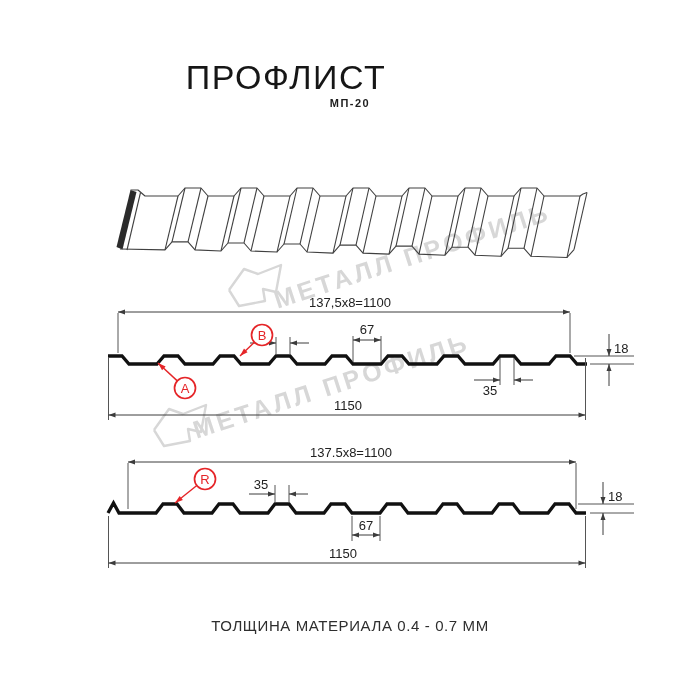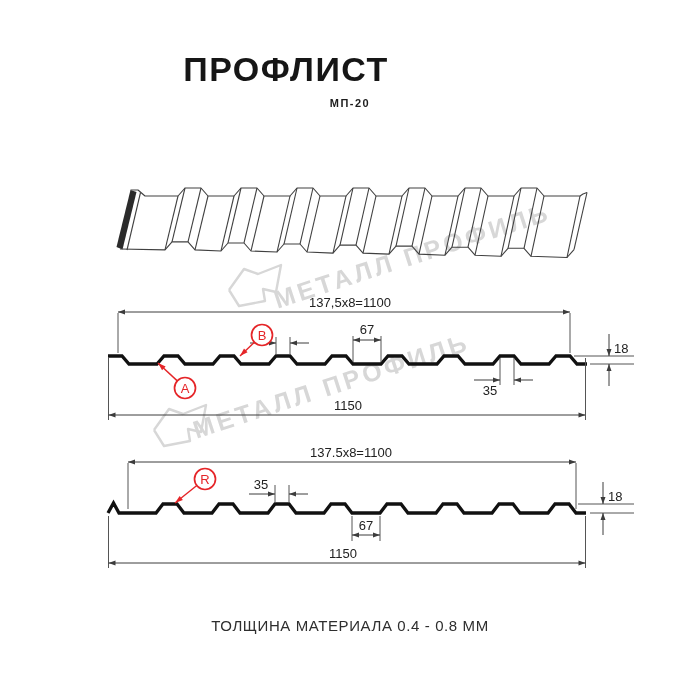--- a/index.html
+++ b/index.html
@@ -1,19 +1,19 @@
 <!DOCTYPE html>
 <html><head>
 <meta charset="utf-8">
 <style>
   html,body{margin:0;padding:0;}
   body{width:700px;height:700px;background:#ffffff;position:relative;overflow:hidden;
        font-family:"Liberation Sans",sans-serif;}
-  .title{position:absolute;top:50px;left:0;width:572px;text-align:center;
-         font-size:34px;font-weight:bold;letter-spacing:1.5px;color:#161616;margin:0;}
+  .title{position:absolute;top:58px;left:0;width:572px;text-align:center;
+         font-size:34px;font-weight:normal;letter-spacing:1.5px;color:#161616;margin:0;}
   .subtitle{position:absolute;top:97px;left:0;width:700px;text-align:center;
             font-size:11px;font-weight:bold;letter-spacing:1.5px;color:#1d1d1d;}
   .footer{position:absolute;top:617px;left:0;width:700px;text-align:center;
           font-size:15px;letter-spacing:0.6px;color:#2e2e2e;}
   svg{position:absolute;left:0;top:0;}
   svg text{font-family:"Liberation Sans",sans-serif;}
 </style>
 </head>
 <body>
 
@@ -156,13 +156,13 @@
       <text x="608" y="501" fill="#222222" font-size="13" text-anchor="start">18</text>
       <g>
         <line x1="196.80087750084817" y1="485.5592979993215" x2="175" y2="503" stroke="#e52528" stroke-width="1.4"></line>
         <polygon points="0,0 -8,-2.6 -8,2.6" fill="#e52528" transform="translate(175,503) rotate(141.34019174590992)"></polygon>
         <circle cx="205" cy="479" r="10.5" fill="#fff" stroke="#e52528" stroke-width="1.7"></circle>
         <text x="205" y="483.5" fill="#e52528" font-size="13" text-anchor="middle">R</text>
       </g>
     </g>
   </svg>
 
-<div class="footer">ТОЛЩИНА МАТЕРИАЛА 0.4 - 0.8 ММ</div>
+<div class="footer">ТОЛЩИНА МАТЕРИАЛА 0.4 - 0.7 ММ</div>
 
 </body></html>

